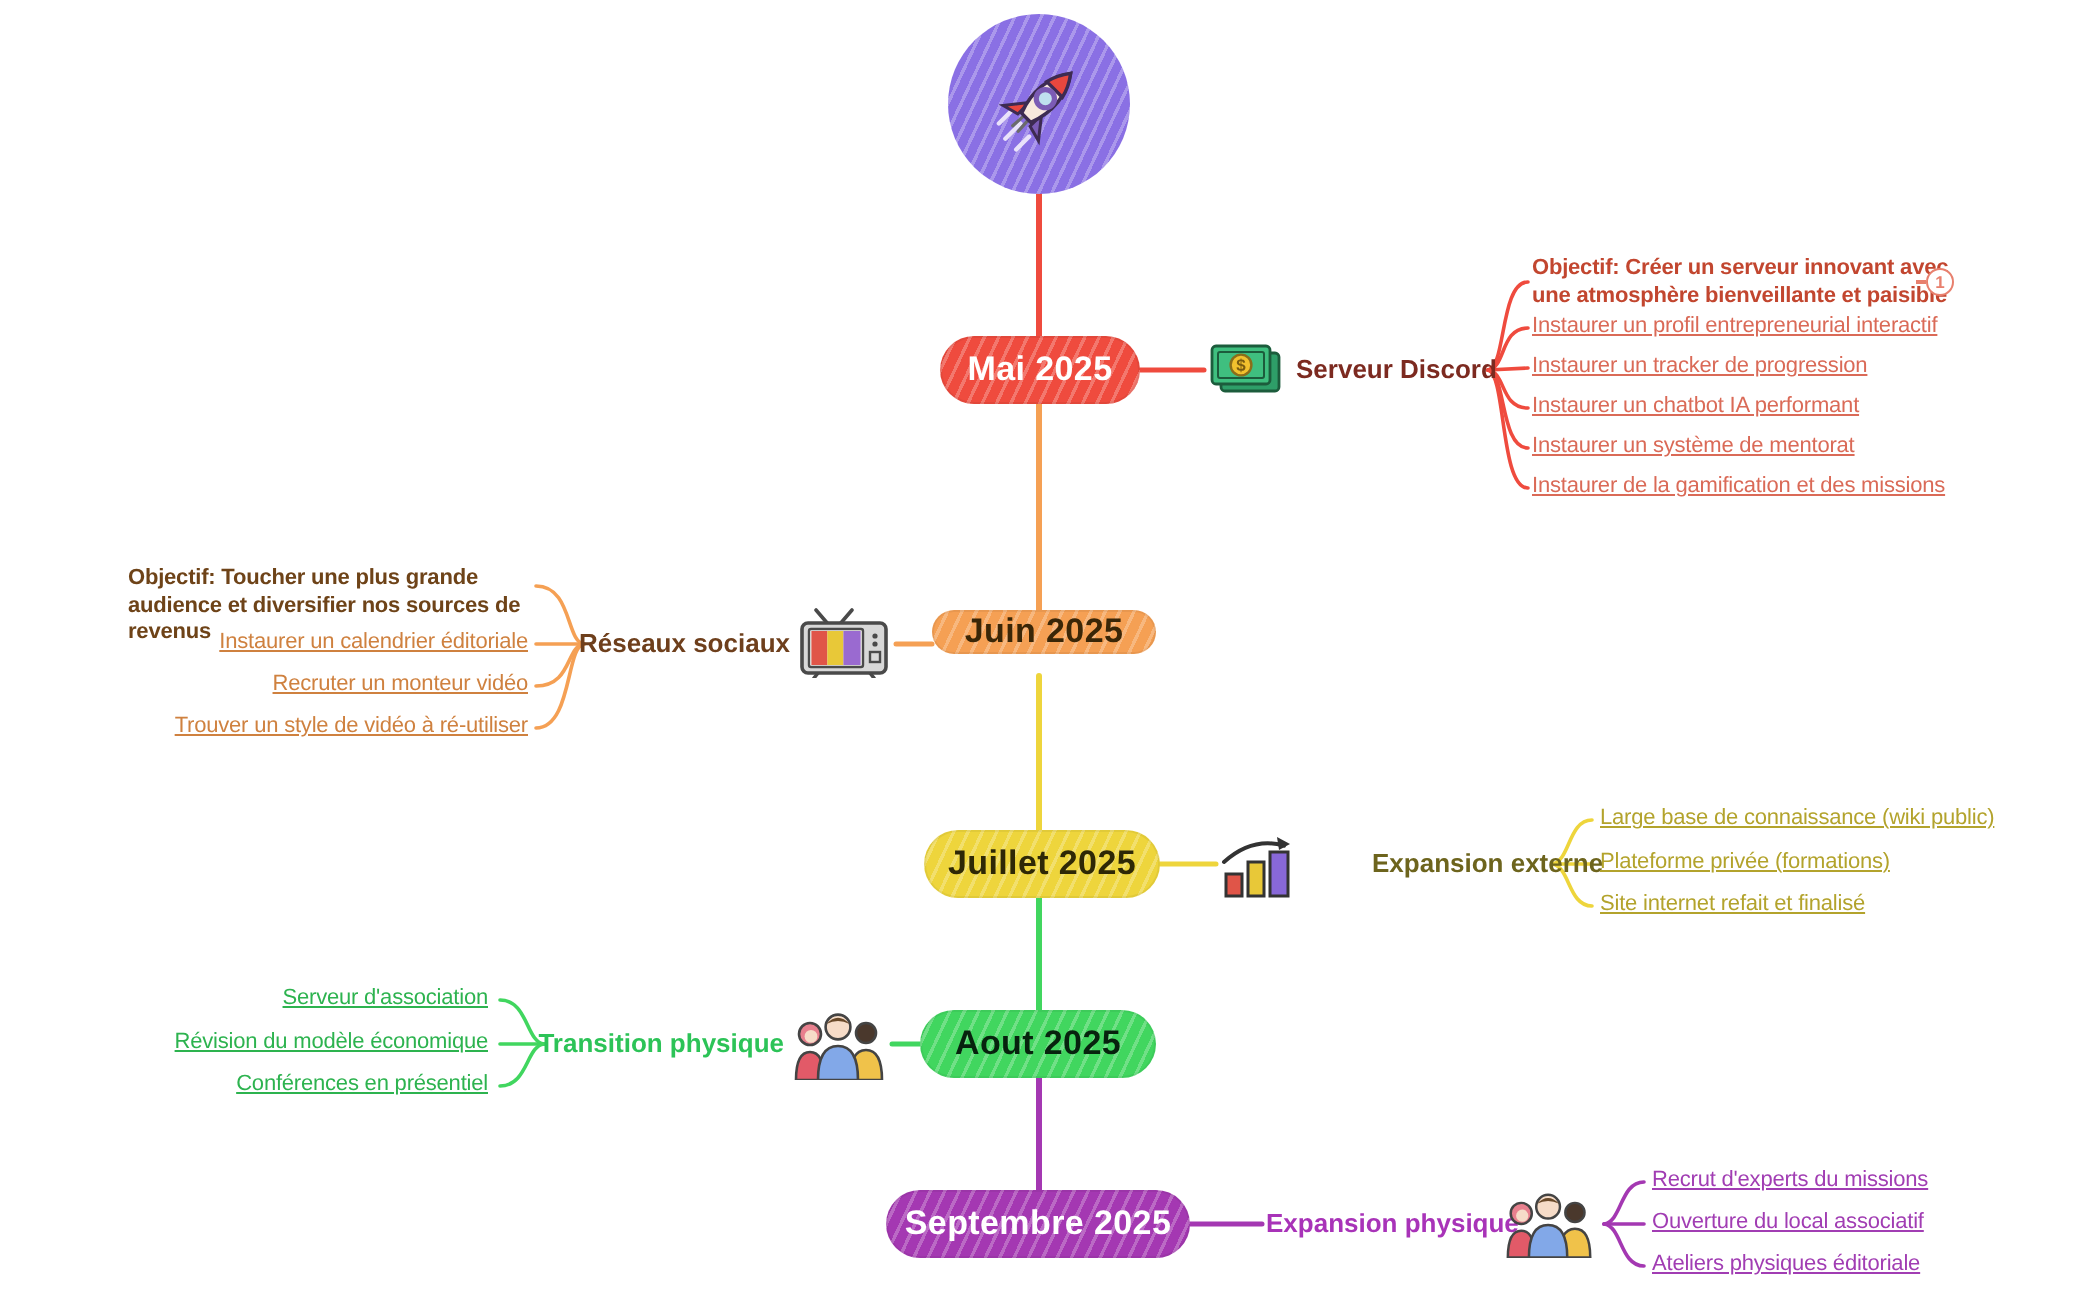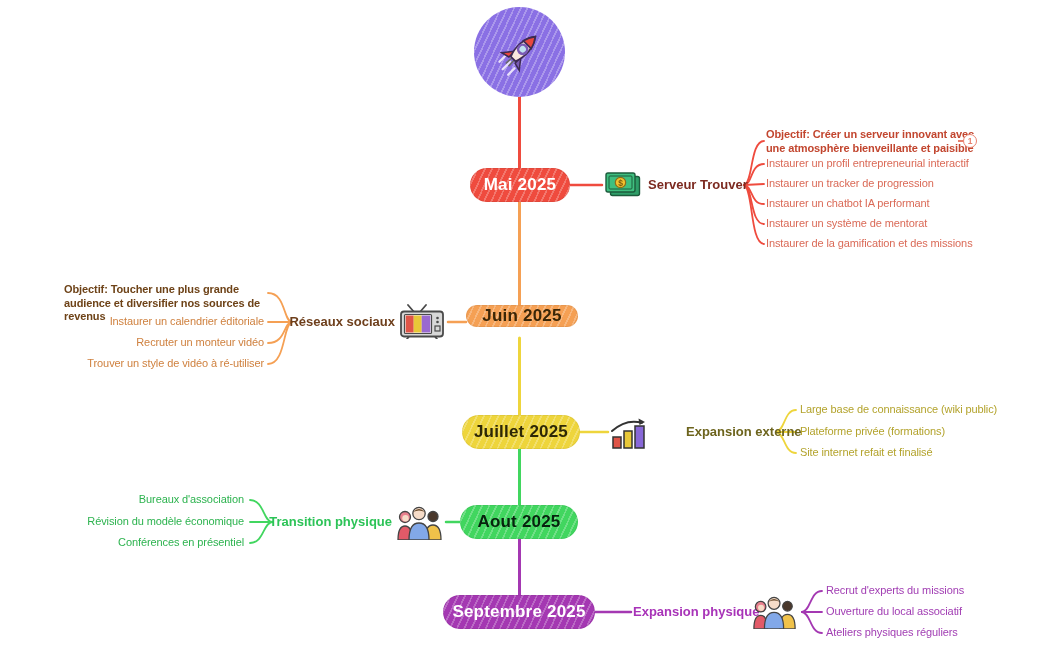--- a/index.html
+++ b/index.html
@@ -7,21 +7,21 @@
           font-family:"Liberation Sans",sans-serif;}
   svg.wires{position:absolute;left:0;top:0;pointer-events:none;}
   .pill{position:absolute;border-radius:18px;display:flex;align-items:center;justify-content:center;
         font-weight:bold;font-size:17px;letter-spacing:.2px;
         background-image:repeating-linear-gradient(115deg,rgba(255,255,255,.25) 0 1.7px,rgba(255,255,255,0) 1.7px 6.5px);
         box-shadow:0 0 0 1px rgba(0,0,0,0.05) inset;}
   .root{position:absolute;border-radius:50%;display:flex;align-items:center;justify-content:center;
         background-color:#8a70e4;
         background-image:repeating-linear-gradient(115deg,rgba(255,255,255,.28) 0 1.7px,rgba(255,255,255,0) 1.7px 6px);}
   .topic{position:absolute;font-weight:bold;font-size:13px;white-space:nowrap;line-height:16px;}
-  .item{position:absolute;font-size:11px;white-space:nowrap;line-height:13px;letter-spacing:-0.1px;}
+  .item{position:absolute;font-size:11px;white-space:nowrap;line-height:13px;letter-spacing:-0.1px;text-decoration:underline;}
   .obj{position:absolute;font-size:11px;font-weight:bold;line-height:13.5px;letter-spacing:-0.1px;}
   .icon{position:absolute;}
   .r{text-align:right;}
   .badge{position:absolute;display:flex;align-items:center;}
   .badge .tail{width:5px;height:1.5px;background:#e8806e;}
   .badge .circ{width:12px;height:12px;border:1.5px solid #e8806e;border-radius:50%;color:#e8806e;
                font-size:8.5px;font-weight:bold;display:flex;align-items:center;justify-content:center;
                background:#fff;}
   
   .bg-mai{background-color:#ef4b3e;color:#ffffff;}
@@ -102,21 +102,21 @@
     <span>Mai 2025</span>
   </div>
   <svg class="icon" style="left:604px;top:171px;" width="38" height="27" viewBox="0 0 38 27">
     <rect x="6.5" y="5.5" width="29" height="19" rx="2" fill="#2e9e68" stroke="#1c5c3c" stroke-width="1.4"></rect>
     <rect x="2" y="2" width="29" height="19" rx="2" fill="#3fbf7f" stroke="#1c5c3c" stroke-width="1.4"></rect>
     <rect x="5" y="5" width="23" height="13" rx="1" fill="none" stroke="#1c5c3c" stroke-width="1"></rect>
     <circle cx="16.5" cy="11.5" r="5.2" fill="#f2c12e" stroke="#8a6d1a" stroke-width="1.2"></circle>
     <text x="16.5" y="14.6" text-anchor="middle" font-size="8.5" font-weight="bold" fill="#7a5c10" font-family="Liberation Sans, sans-serif">$</text>
   </svg>
   <div class="topic t-mai" style="left:648px;top:177px;">
-    <span>Serveur Trouver</span>
+    <span>Serveur Discord</span>
   </div>
   <div class="obj o-mai" style="left:766px;top:128px;width:228px;">
     <span>Objectif: Créer un serveur innovant avec une atmosphère bienveillante et paisible</span>
   </div>
   <div class="badge" style="left:958px;top:134px;">
     <span class="tail"></span>
     <span class="circ">1</span>
   </div>
   <div class="item i-mai" style="left:766px;top:157px;">Instaurer un profil entrepreneurial interactif</div>
   <div class="item i-mai" style="left:766px;top:177px;">Instaurer un tracker de progression</div>
@@ -175,21 +175,21 @@
     <path d="M2 36 Q2 22 9 22 Q16 22 16 36 Z" fill="#e25a68" stroke="#444" stroke-width="1.3"></path>
     <circle cx="37" cy="12.5" r="5" fill="#4a382c" stroke="#444" stroke-width="1.3"></circle>
     <path d="M29 36 Q29 21 37 21 Q45 21 45 36 Z" fill="#f0c24a" stroke="#444" stroke-width="1.3"></path>
     <circle cx="23" cy="9.5" r="6.2" fill="#f6dcc8" stroke="#444" stroke-width="1.3"></circle>
     <path d="M17.2 8 Q23 1.8 28.8 8 Q23 5 17.2 8 Z" fill="#6a4a2a"></path>
     <path d="M13 36 Q13 19 23 19 Q33 19 33 36 Z" fill="#82a8e8" stroke="#444" stroke-width="1.3"></path>
   </svg>
   <div class="topic t-aout r" style="right:658px;top:514px;">
     <span>Transition physique</span>
   </div>
-  <div class="item i-aout r" style="right:806px;top:493px;">Bureaux d'association</div>
+  <div class="item i-aout r" style="right:806px;top:493px;">Serveur d'association</div>
   <div class="item i-aout r" style="right:806px;top:515px;">Révision du modèle économique</div>
   <div class="item i-aout r" style="right:806px;top:536px;">Conférences en présentiel</div>
 
   <div class="pill bg-sept" style="left:443px;top:595px;width:152px;height:34px;">
     <span>Septembre 2025</span>
   </div>
   <div class="topic t-sept" style="left:633px;top:604px;">
     <span>Expansion physique</span>
   </div>
   <svg class="icon" style="left:752px;top:594px;" width="46" height="35" viewBox="0 0 48 36">
@@ -197,15 +197,15 @@
     <circle cx="9.5" cy="14.2" r="3.2" fill="#f6dcc8"></circle>
     <path d="M2 36 Q2 22 9 22 Q16 22 16 36 Z" fill="#e25a68" stroke="#444" stroke-width="1.3"></path>
     <circle cx="37" cy="12.5" r="5" fill="#4a382c" stroke="#444" stroke-width="1.3"></circle>
     <path d="M29 36 Q29 21 37 21 Q45 21 45 36 Z" fill="#f0c24a" stroke="#444" stroke-width="1.3"></path>
     <circle cx="23" cy="9.5" r="6.2" fill="#f6dcc8" stroke="#444" stroke-width="1.3"></circle>
     <path d="M17.2 8 Q23 1.8 28.8 8 Q23 5 17.2 8 Z" fill="#6a4a2a"></path>
     <path d="M13 36 Q13 19 23 19 Q33 19 33 36 Z" fill="#82a8e8" stroke="#444" stroke-width="1.3"></path>
   </svg>
   <div class="item i-sept" style="left:826px;top:584px;">Recrut d'experts du missions</div>
   <div class="item i-sept" style="left:826px;top:605px;">Ouverture du local associatif</div>
-  <div class="item i-sept" style="left:826px;top:626px;">Ateliers physiques réguliers</div>
+  <div class="item i-sept" style="left:826px;top:626px;">Ateliers physiques éditoriale</div>
 
 </div>
 
 </body></html>

